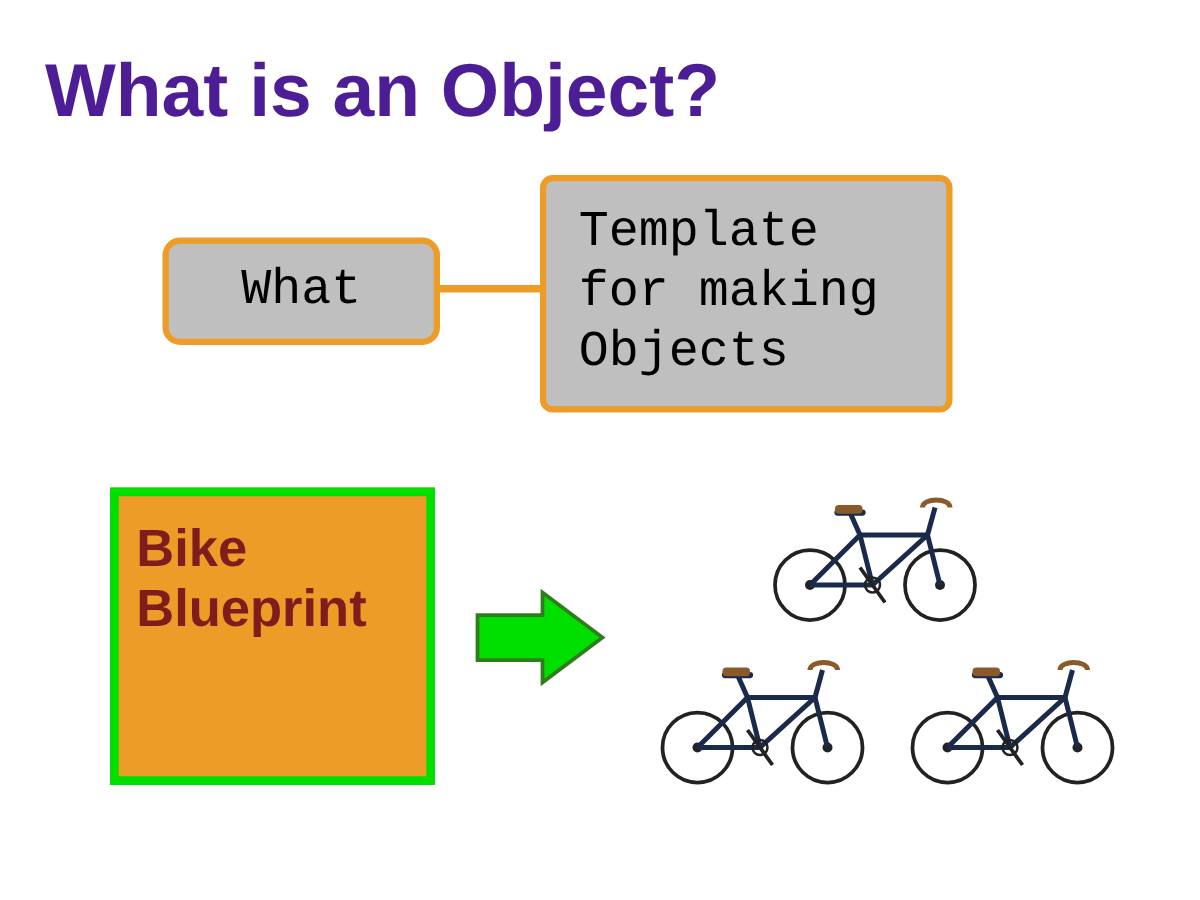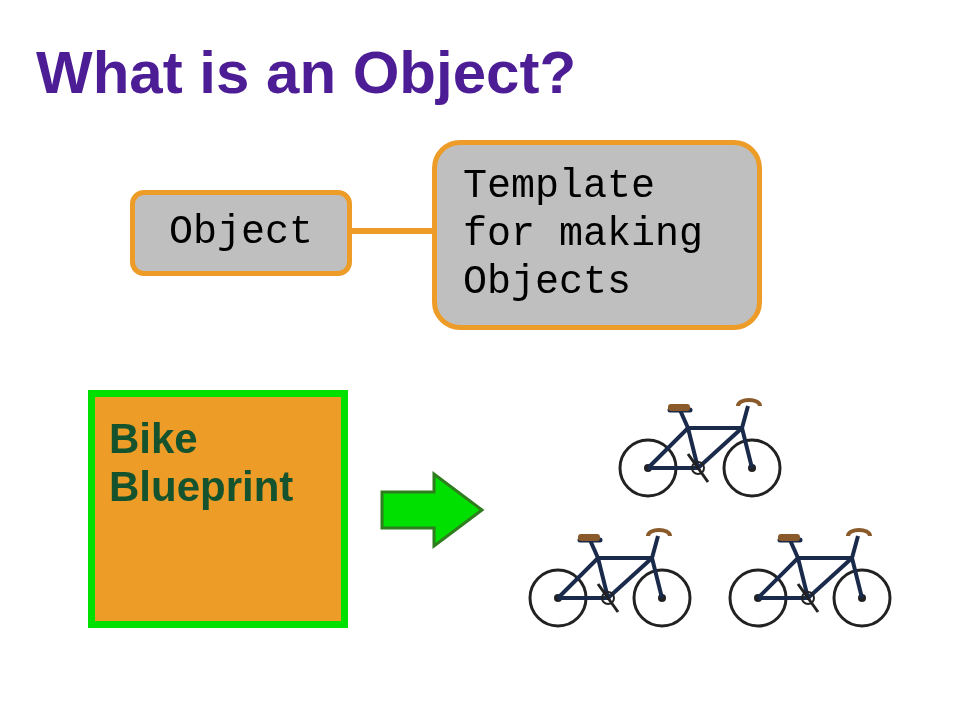--- a/index.html
+++ b/index.html
@@ -39,21 +39,21 @@
     width: 222px;
     height: 86px;
     justify-content: center;
     border-radius: 14px;
   }
   .template-box {
     top: 140px;
     left: 432px;
     width: 330px;
     height: 190px;
-    border-radius: 28px;
+    border-radius: 10px;
     padding: 14px 26px;
   }
   .connector {
     position: absolute;
     top: 228px;
     left: 352px;
     width: 80px;
     height: 6px;
     background: #ed9c28;
   }
@@ -61,21 +61,21 @@
     position: absolute;
     top: 390px;
     left: 88px;
     width: 260px;
     height: 238px;
     background: #ed9c28;
     border: 7px solid #00e000;
     font-family: Arial, Helvetica, sans-serif;
     font-size: 42px;
     font-weight: 700;
-    color: #14532d;
+    color: #7f1d1d;
     padding: 18px 14px;
     line-height: 1.15;
   }
   .arrow {
     position: absolute;
     top: 470px;
     left: 378px;
     width: 110px;
     height: 80px;
   }
@@ -94,21 +94,21 @@
   .bike1 { top: 0;   left: 90px; }
   .bike2 { top: 130px; left: 0; }
   .bike3 { top: 130px; left: 200px; }
 </style>
 </head>
 <body>
 
 <div class="title">What is an Object?</div>
 
 <div class="box class-box">
-  <span>Object</span>
+  <span>What</span>
 </div>
 
 <div class="connector"></div>
 
 <div class="box template-box">
   <span>Template for making Objects</span>
 </div>
 
 <div class="blueprint-box">
   <span>Bike Blueprint</span>

